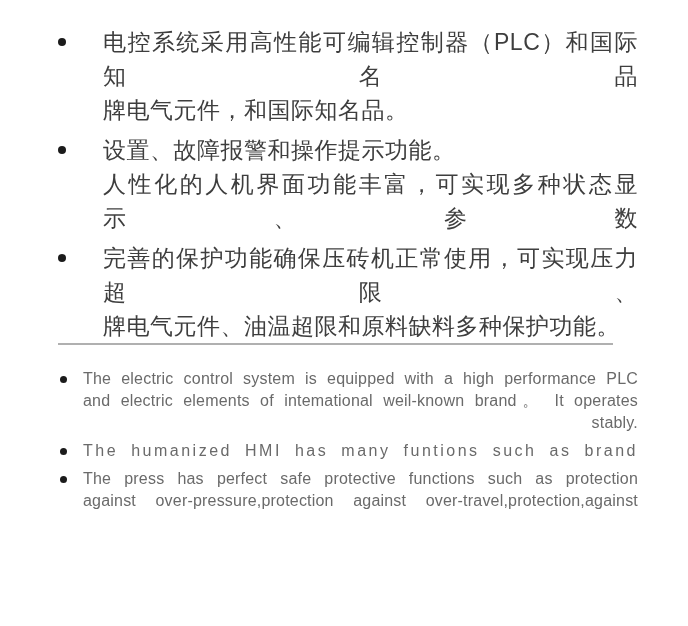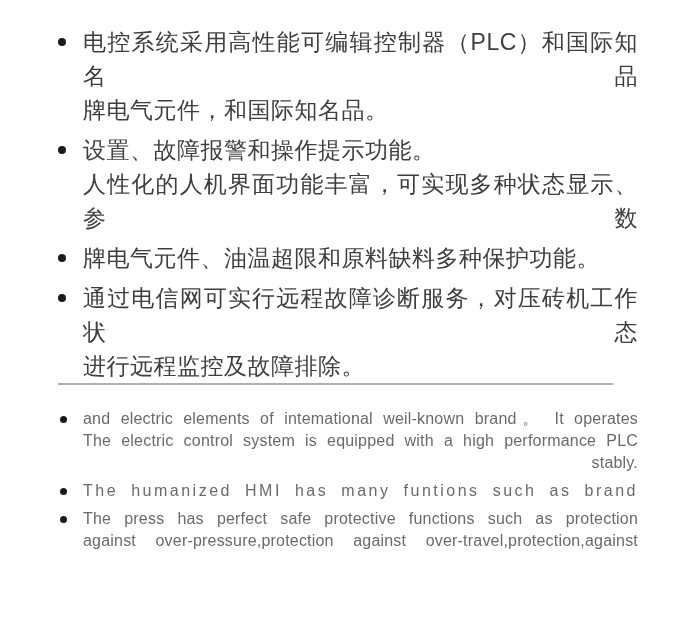--- a/index.html
+++ b/index.html
@@ -25,21 +25,21 @@
   .text { flex: 1; min-width: 0; }
   .ln { white-space: nowrap; }
   .ln.full {
     white-space: normal;
     text-align: justify;
     text-align-last: justify;
     text-justify: inter-word;
   }
 
   
-  .cn-item { margin-bottom: 6px; }
+  .cn-item { margin-bottom: 6px; gap: 20px; }
   .cn-item:last-child { margin-bottom: 0; }
   .cn-item .dot { width: 8px; height: 8px; margin-top: 13px; }
   .cn-item .text { margin-left: 17px; }
   .cn-item .ln {
     font-size: 23px;
     line-height: 34px;
     color: #3e3e3e;
     letter-spacing: 0.5px;
   }
 
@@ -85,43 +85,37 @@
         <span class="dot"></span>
         <div class="text">
           <div class="ln">设置、故障报警和操作提示功能。</div>
           <div class="ln full">人性化的人机界面功能丰富，可实现多种状态显示、参数</div>
         </div>
       </div>
 
       <div class="item cn-item">
         <span class="dot"></span>
         <div class="text">
+          <div class="ln full">完善的保护功能确保压砖机正常使用，可实现压力超限、</div>
           <div class="ln">牌电气元件、油温超限和原料缺料多种保护功能。</div>
         </div>
       </div>
 
-      <div class="item cn-item">
-        <span class="dot"></span>
-        <div class="text">
-          <div class="ln full">通过电信网可实行远程故障诊断服务，对压砖机工作状态</div>
-          <div class="ln">进行远程监控及故障排除。</div>
-        </div>
-      </div>
 
     </div>
 
     <div class="divider"></div>
 
     <div>
 
       <div class="item en-item">
         <span class="dot"></span>
         <div class="text">
+          <div class="ln full">The electric control system is equipped with a high performance PLC</div>
           <div class="ln full">and electric elements of intemational weil-known brand。 It operates</div>
-          <div class="ln full">The electric control system is equipped with a high performance PLC</div>
           <div class="ln">stably.</div>
         </div>
       </div>
 
       <div class="item en-item">
         <span class="dot"></span>
         <div class="text">
           <div class="ln full wide">The humanized HMI has many funtions such as brand</div>
         </div>
       </div>

